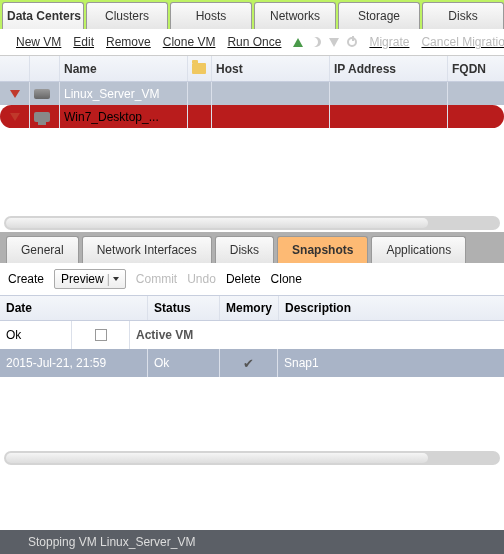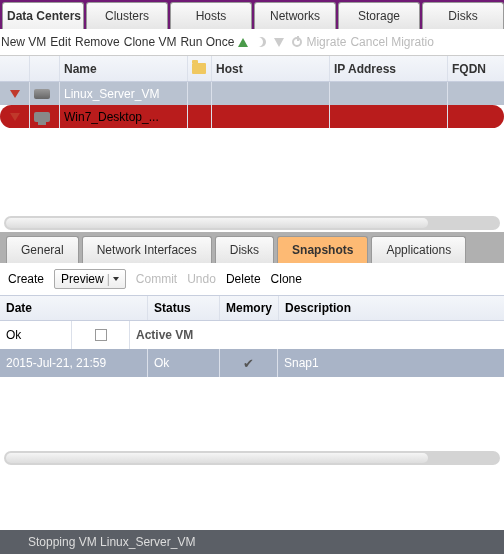--- a/index.html
+++ b/index.html
@@ -1,20 +1,20 @@
 <!DOCTYPE html>
 <html><head>
 <meta charset="utf-8">
 <style>
 * { box-sizing: border-box; margin: 0; padding: 0; }
 body { font-family: Arial, sans-serif; font-size: 12px; width: 504px; height: 554px; background: #fff; overflow: hidden; position: relative; }
-.top-tabs { display: flex; background: #701a75; padding: 2px 0 0 2px; gap: 2px; }
+.top-tabs { display: flex; background: #bef264; padding: 2px 0 0 2px; gap: 2px; }
 .top-tab { flex: 1; text-align: center; padding: 6px 4px; background: linear-gradient(#fafafa,#e6e6e6); border: 1px solid #999; border-bottom: none; border-radius: 3px 3px 0 0; font-size: 12px; color: #333; cursor: pointer; white-space: nowrap; overflow: hidden; }
 .top-tab.active { font-weight: bold; background: linear-gradient(#fff,#f0f0f0); }
-.toolbar { display: flex; align-items: center; padding: 6px 1px; gap: 4px; background: #fff; border-bottom: 1px solid #ccc; font-size: 12px; }
+.toolbar { display: flex; align-items: center; padding: 6px 16px; gap: 12px; background: #fff; border-bottom: 1px solid #ccc; font-size: 12px; text-decoration: underline; }
 .toolbar span { color: #333; cursor: pointer; white-space: nowrap; }
 .toolbar .disabled { color: #bbb; }
 .tb-icons { display: flex; gap: 8px; align-items: center; }
 .tri-up { width: 0; height: 0; border-left: 5px solid transparent; border-right: 5px solid transparent; border-bottom: 9px solid #4a9a4a; }
 .tri-down { width: 0; height: 0; border-left: 5px solid transparent; border-right: 5px solid transparent; border-top: 9px solid #ccc; }
 .moon { width: 10px; height: 10px; border-radius: 50%; box-shadow: inset -3px 0 0 #ccc; }
 .circ { width: 10px; height: 10px; border: 2px solid #ccc; border-radius: 50%; position: relative; }
 .circ::after { content: ""; position: absolute; top: -3px; left: 3px; width: 2px; height: 5px; background: #ccc; }
 .grid-head { display: flex; background: linear-gradient(#f4f6fa,#e8ecf4); border-bottom: 1px solid #c7cede; height: 26px; align-items: center; font-weight: bold; color: #333; }
 .gc1 { width: 30px; } .gc2 { width: 30px; } .gc3 { flex: 0 0 128px; } .gc4 { width: 24px; } .gc5 { flex: 0 0 118px; } .gc6 { flex: 0 0 118px; } .gc7 { flex: 1; }

